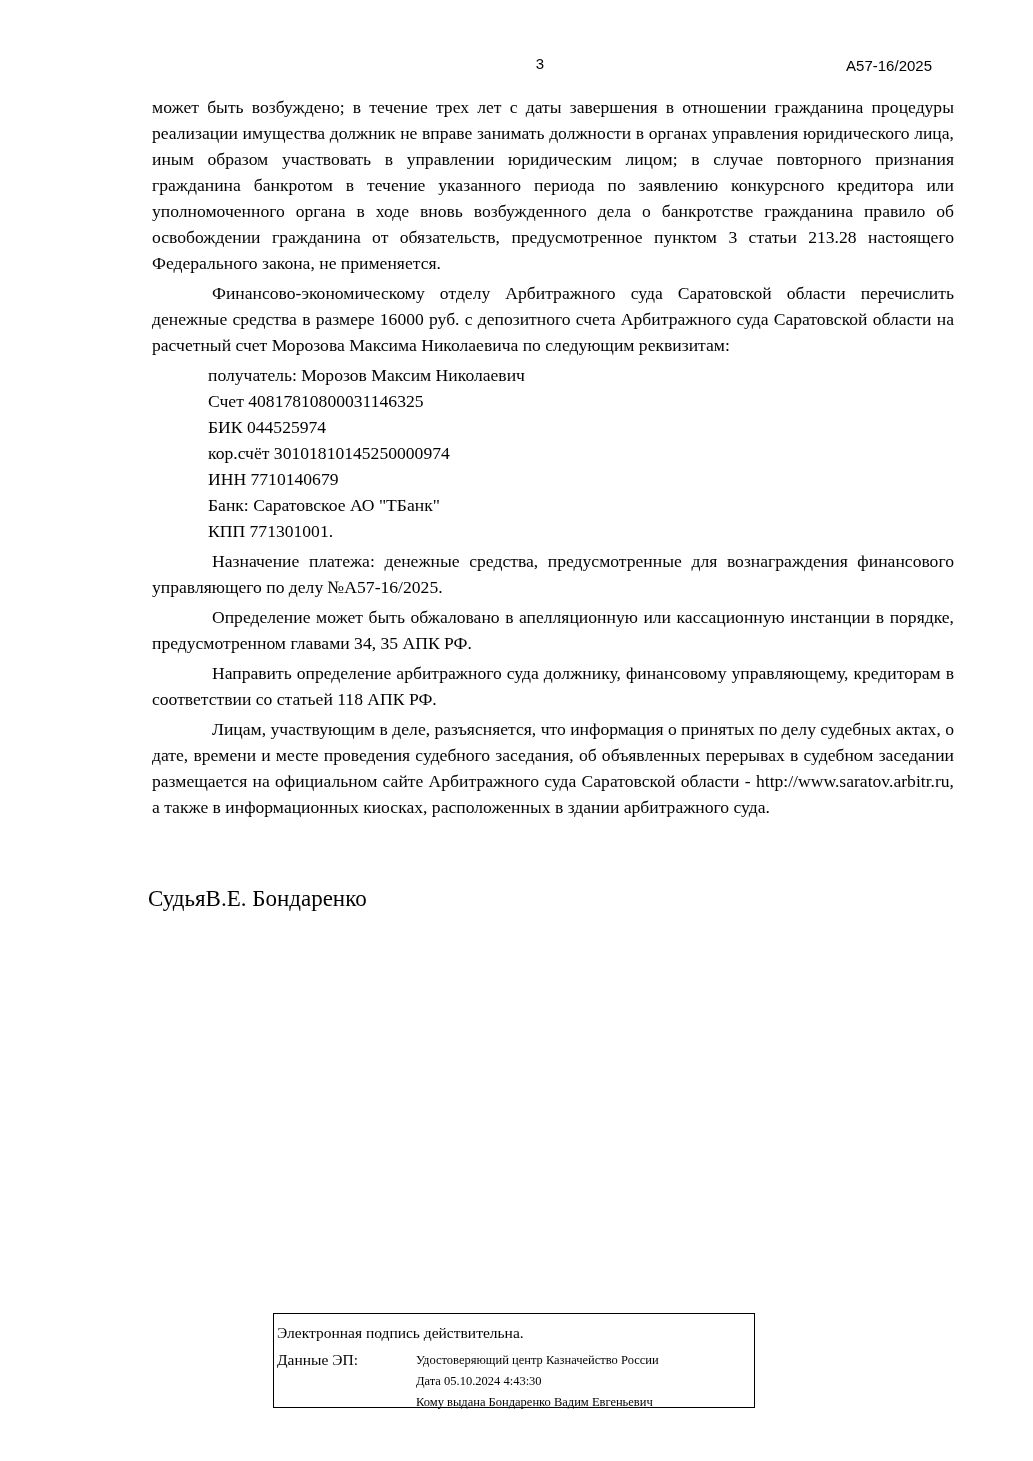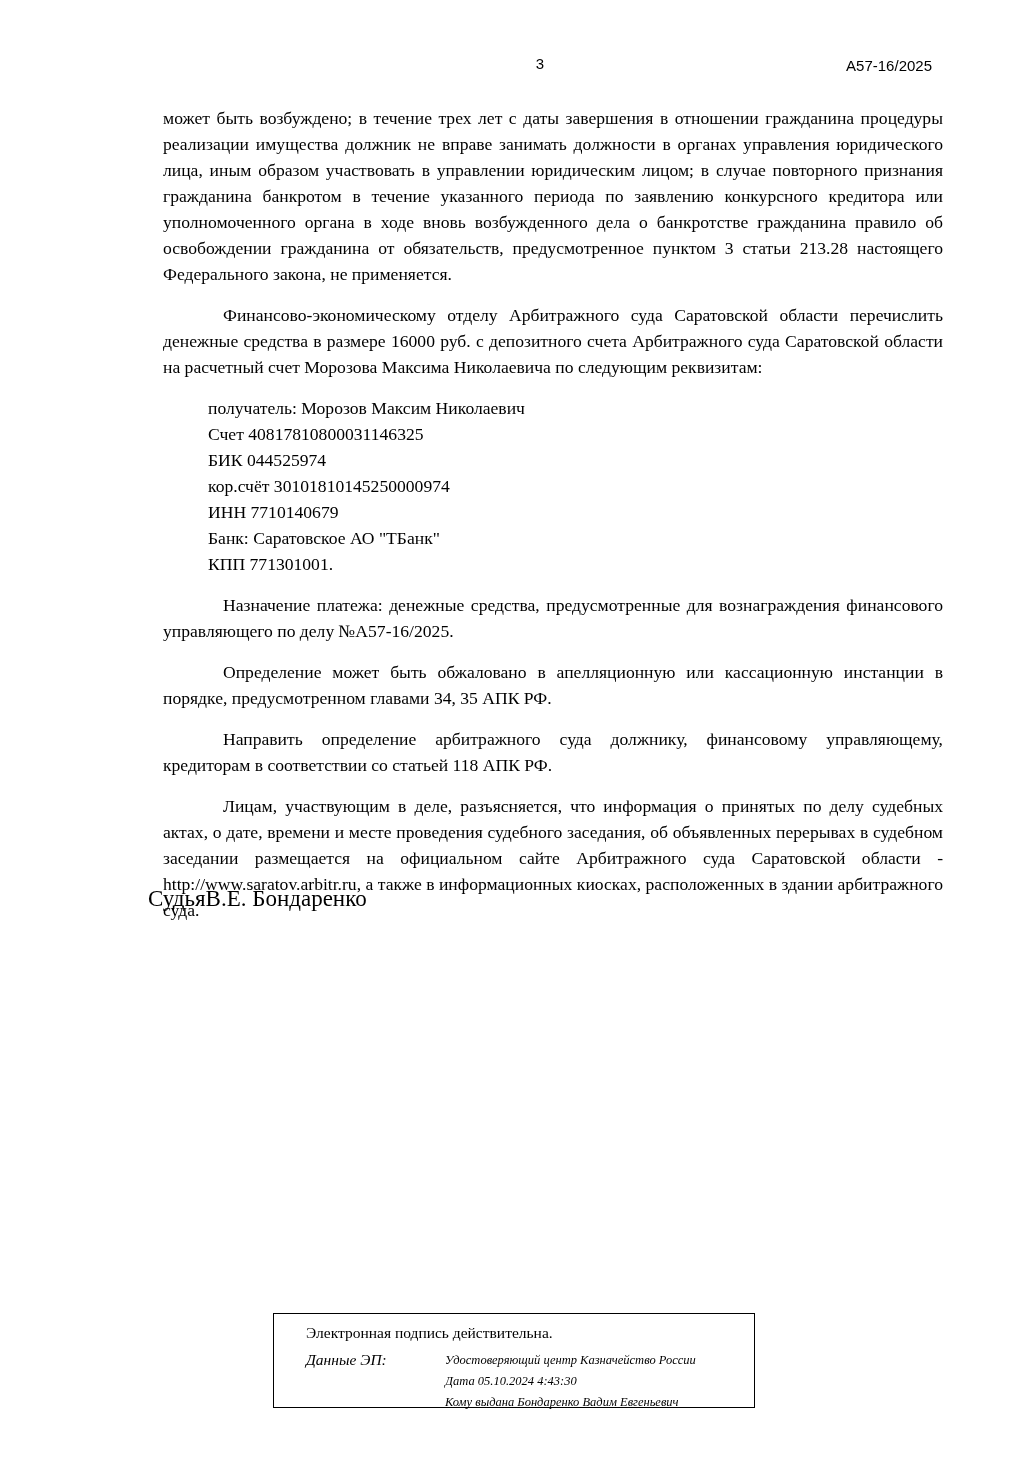--- a/index.html
+++ b/index.html
@@ -43,21 +43,21 @@
   .content {
     position: absolute;
     left: 148px;
     top: 90px;
     width: 810px;
     font-size: 17.6px;
     line-height: 26px;
     text-align: justify;
   }
   .content p {
-    margin: 15px;
+    margin: 4px;
     text-indent: 60px;
   }
   .content p.no-indent {
     text-indent: 0;
   }
   .requisites .req-line {
     text-indent: 60px;
     text-align: left;
     font-family: Liberation Serif, serif;
   }
@@ -74,31 +74,30 @@
   }
   
   .stamp-box {
     position: absolute;
     left: 273px;
     top: 1313px;
     width: 482px;
     height: 95px;
     border: 1px solid #000000;
     box-sizing: border-box;
-    padding: 9px 8px 0 32px;
+    padding: 9px 8px 0 3px;
   }
   .stamp-validity {
     font-size: 15.5px;
     line-height: 20px;
   }
   .stamp-row {
     display: flex;
     align-items: flex-start;
     margin-top: 7px;
-    font-style: italic;
   }
   .stamp-label {
     font-size: 15.5px;
     line-height: 20px;
     width: 102px;
     flex: 0 0 102px;
   }
   .stamp-details {
     font-size: 12.5px;
     line-height: 21px;

